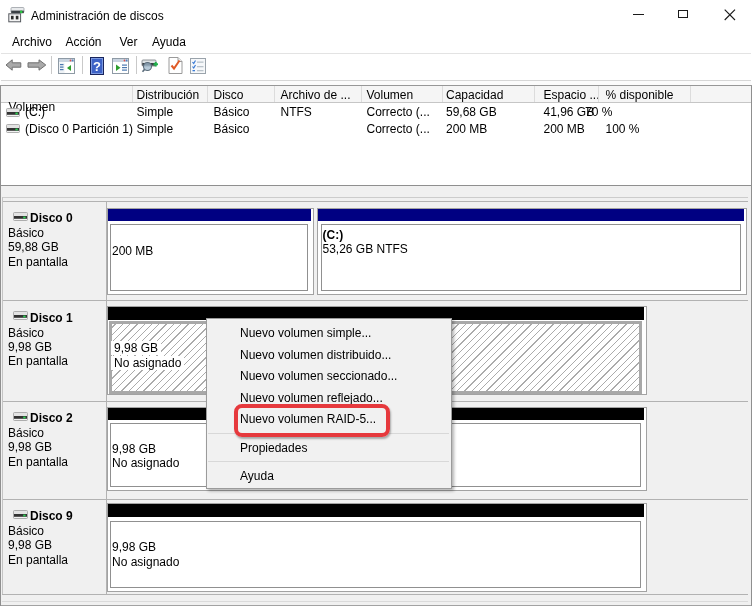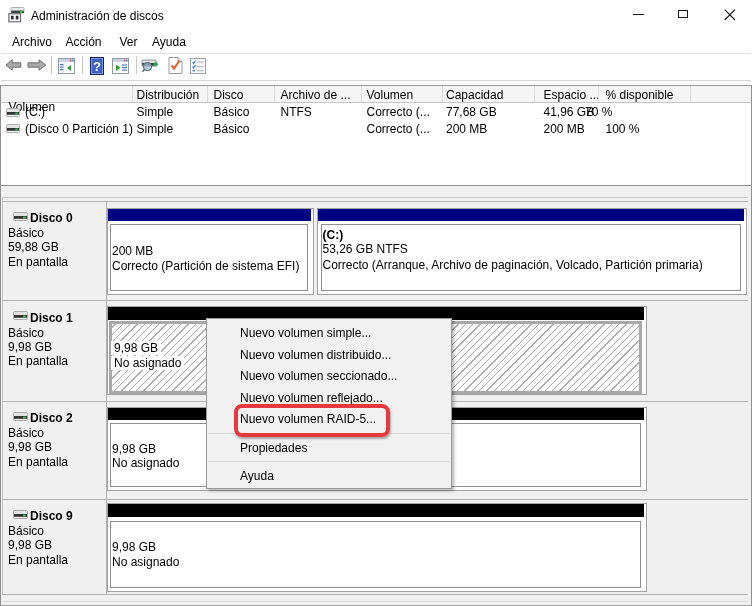--- a/index.html
+++ b/index.html
@@ -120,21 +120,21 @@
   <rect x="0.5" y="0.5" width="13" height="8" rx="1" fill="#f2f2f2" stroke="#9a9a9a" stroke-width="0.8"></rect>
   <rect x="1" y="1" width="12" height="3" fill="#e3e3e3"></rect>
   <rect x="1" y="4" width="12" height="2.8" fill="#333"></rect>
   <rect x="9.4" y="4.6" width="2.4" height="1.8" fill="#2ed153"></rect>
 </svg>
 <div class="t" style="left:25px;top:105px">(C:)</div>
 <div class="t" style="left:136.5px;top:105px">Simple</div>
 <div class="t" style="left:213.5px;top:105px">Básico</div>
 <div class="t" style="left:280.5px;top:105px">NTFS</div>
 <div class="t" style="left:366.5px;top:105px">Correcto (...</div>
-<div class="t" style="left:446px;top:105px">77,68 GB</div>
+<div class="t" style="left:446px;top:105px">59,68 GB</div>
 <div class="t" style="left:543.5px;top:105px">41,96 GB</div>
 <div class="t" style="left:585px;top:105px">70 %</div>
 
 <svg class="a" style="left:5.5px;top:124px" width="14" height="9" viewBox="0 0 14 9">
   <rect x="0.5" y="0.5" width="13" height="8" rx="1" fill="#f2f2f2" stroke="#9a9a9a" stroke-width="0.8"></rect>
   <rect x="1" y="1" width="12" height="3" fill="#e3e3e3"></rect>
   <rect x="1" y="4" width="12" height="2.8" fill="#333"></rect>
   <rect x="9.4" y="4.6" width="2.4" height="1.8" fill="#2ed153"></rect>
 </svg>
 <div class="t" style="left:25px;top:121.5px">(Disco 0 Partición 1)</div>
@@ -200,29 +200,27 @@
 </svg>
 <div class="t b" style="left:30px;top:509px">Disco 9</div>
 <div class="t" style="left:8px;top:524px">Básico</div>
 <div class="t" style="left:8px;top:538px">9,98 GB</div>
 <div class="t" style="left:8px;top:552.5px">En pantalla</div>
 
 <div class="a" style="left:106.5px;top:207.5px;width:205px;height:85px;border:1px solid #a2a2a2;background:#fff">
   <div class="a" style="left:0;top:0;right:2px;height:12.5px;background:#000082"></div>
   <div class="a" style="left:2.5px;right:4.5px;top:15.5px;bottom:3px;border:1px solid #909090"></div>
   <div class="t" style="left:4.5px;top:35px">200 MB</div>
-  <div class="t" style="left:4.5px;top:50px">Correcto (Partición de sistema EFI)</div>
 </div>
 
 <div class="a" style="left:317px;top:207.5px;width:427.5px;height:85px;border:1px solid #a2a2a2;background:#fff">
   <div class="a" style="left:0;top:0;right:2px;height:12.5px;background:#000082"></div>
   <div class="a" style="left:2.5px;right:4.5px;top:15.5px;bottom:3px;border:1px solid #909090"></div>
   <div class="t b" style="left:4.5px;top:19px">(C:)</div>
   <div class="t" style="left:4.5px;top:33.5px">53,26 GB NTFS</div>
-  <div class="t" style="left:4.5px;top:49.5px">Correcto (Arranque, Archivo de paginación, Volcado, Partición primaria)</div>
 </div>
 
 <div class="a" style="left:106.5px;top:306px;width:538px;height:86.5px;border:1px solid #a2a2a2;background:#fff">
   <div class="a" style="left:0;top:0;right:2px;height:13px;background:#000"></div>
   <div class="a" style="left:1px;right:3.5px;top:14px;bottom:0;border:3px solid #a8a8a8;
     background:repeating-linear-gradient(-45deg,#fff 0px,#fff 4.26px,#ababab 4.26px,#ababab 5.16px)"></div>
   <div class="t" style="left:3.5px;top:33.5px;background:#fff;padding:0 3px">9,98 GB</div>
   <div class="t" style="left:3.5px;top:49px;background:#fff;padding:0 3px">No asignado</div>
 </div>
 

